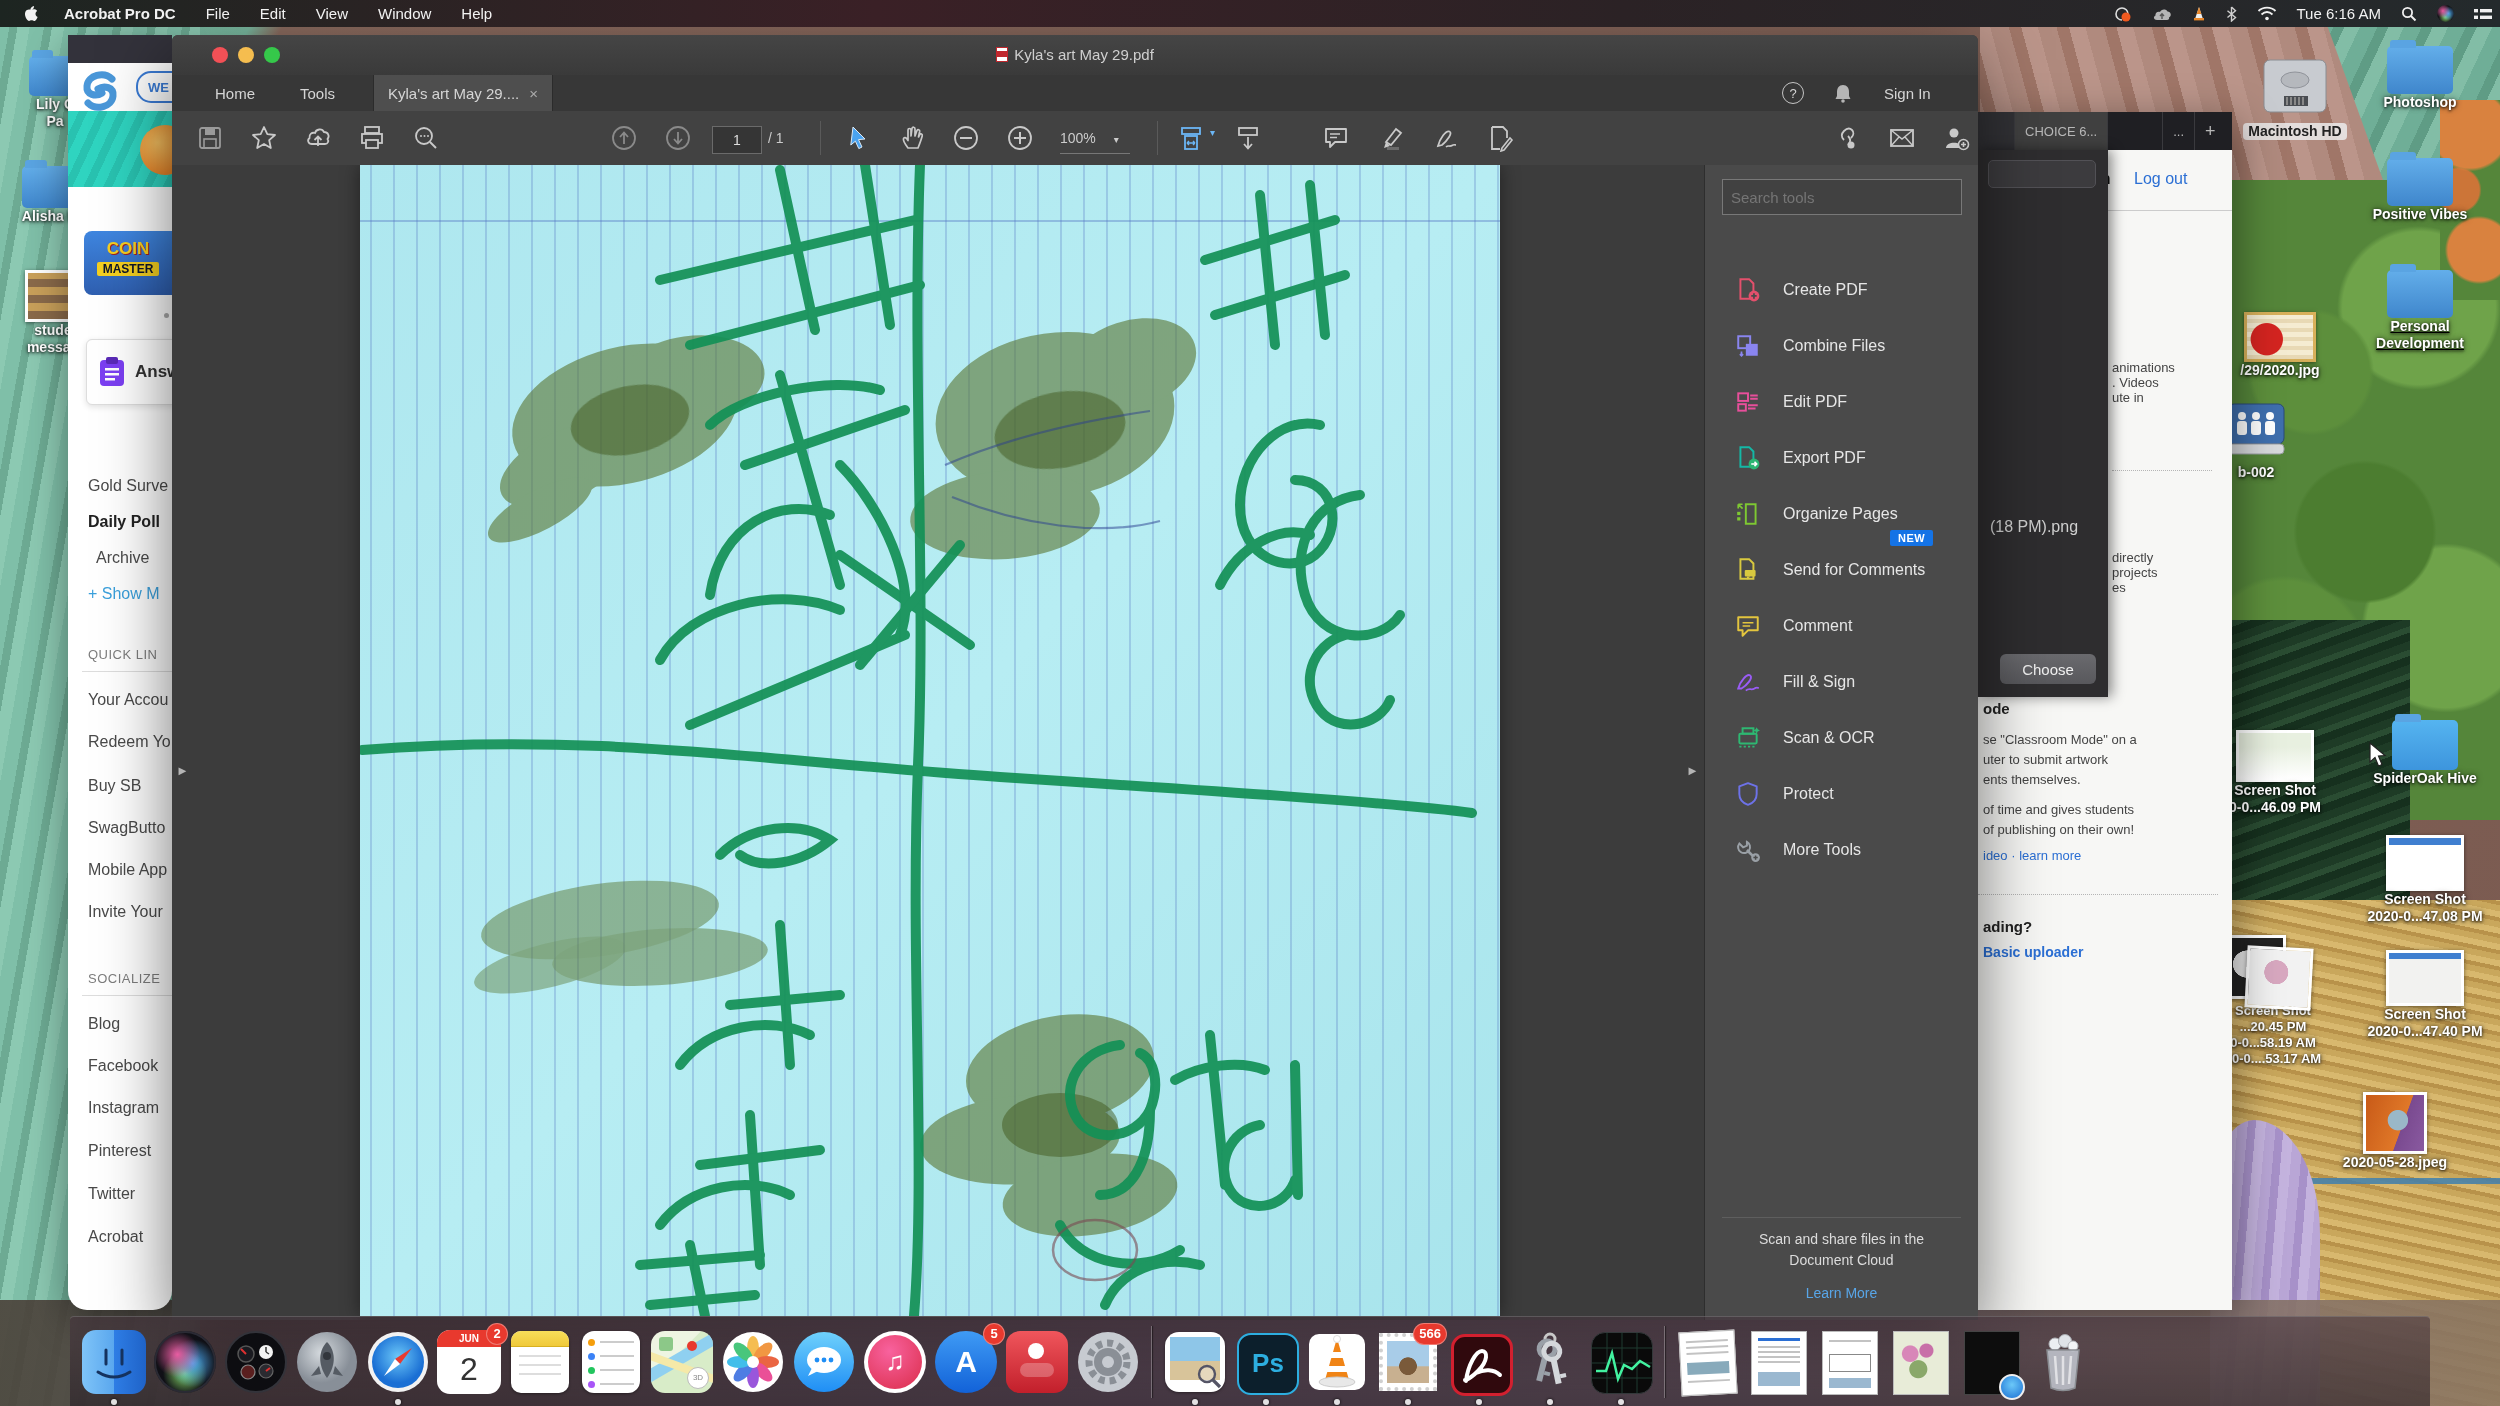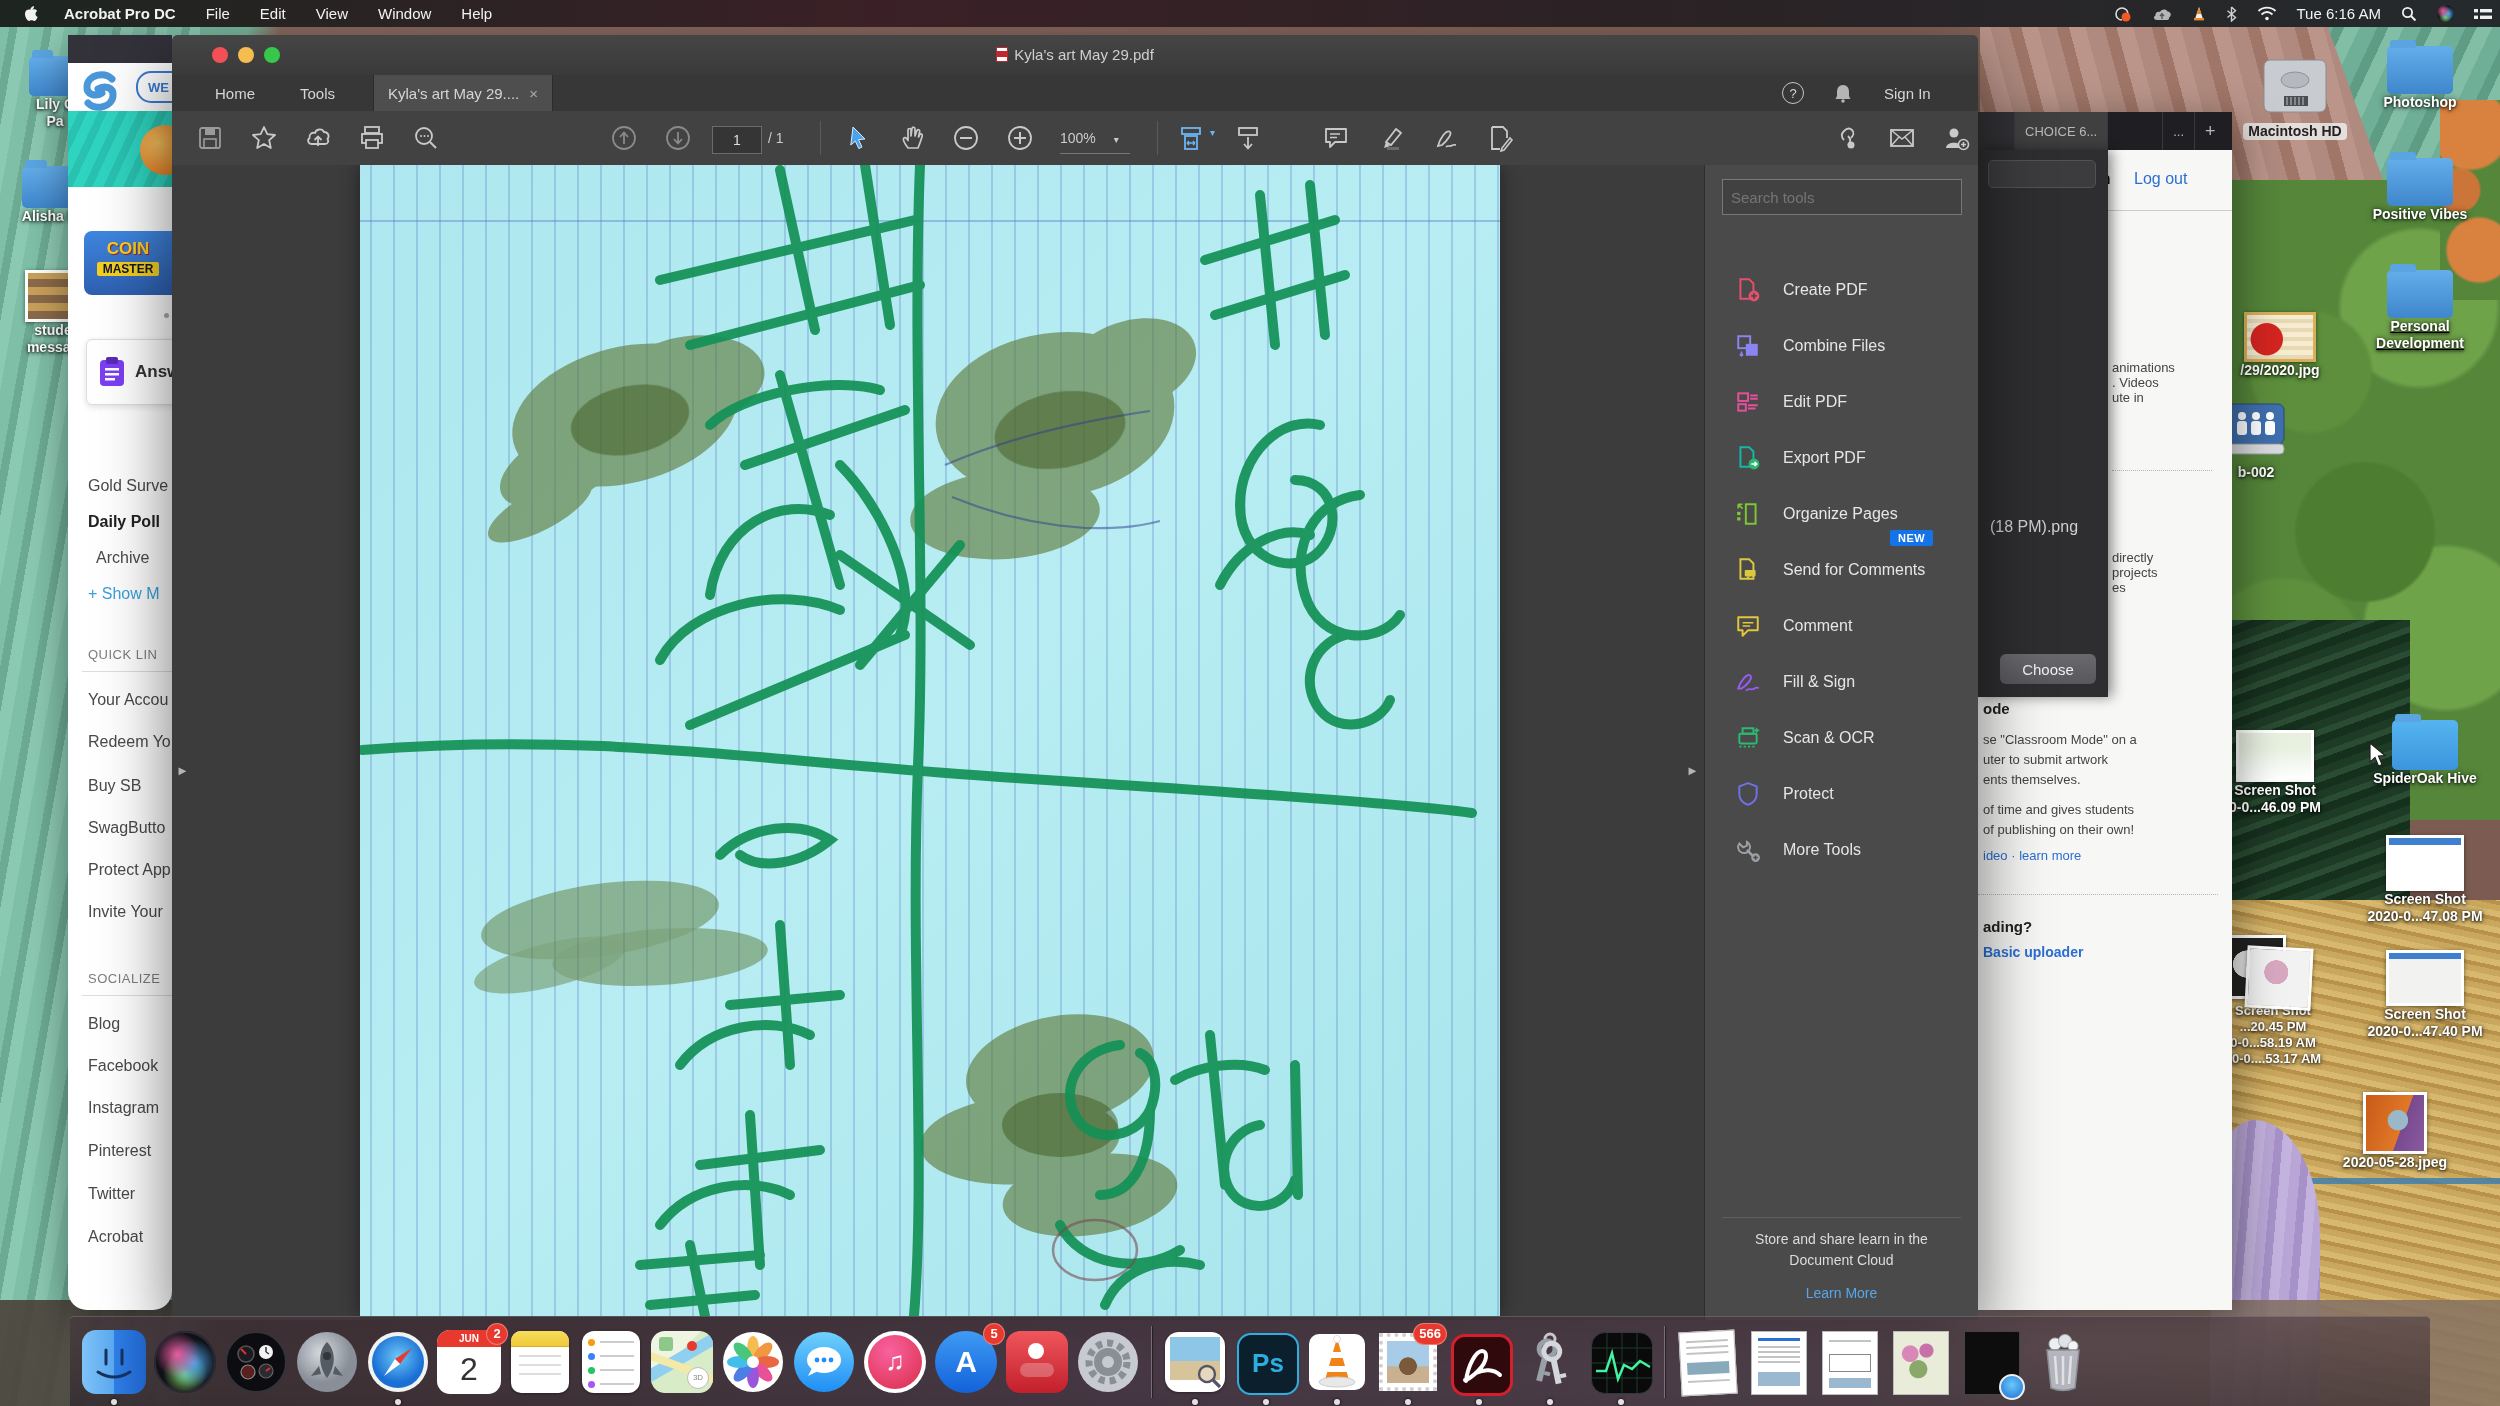--- a/index.html
+++ b/index.html
@@ -278,21 +278,21 @@
     <div class="sg-l" style="top:442px;">Gold Surve</div>
     <div class="sg-l" style="top:478px;font-weight:700;color:#222;">Daily Poll</div>
     <div class="sg-l" style="top:514px;left:28px;">Archive</div>
     <div class="sg-l blue" style="top:550px;color:#3aa0dc;">+ Show M</div>
     <div class="sg-l sg-hdr" style="top:612px;">QUICK LIN</div>
     <div class="sg-div" style="top:636px;"></div>
     <div class="sg-l" style="top:656px;">Your Accou</div>
     <div class="sg-l" style="top:698px;">Redeem Yo</div>
     <div class="sg-l" style="top:742px;">Buy SB</div>
     <div class="sg-l" style="top:784px;">SwagButto</div>
-    <div class="sg-l" style="top:826px;">Protect App</div>
+    <div class="sg-l" style="top:826px;">Mobile App</div>
     <div class="sg-l" style="top:868px;">Invite Your</div>
     <div class="sg-l sg-hdr" style="top:936px;">SOCIALIZE</div>
     <div class="sg-div" style="top:960px;"></div>
     <div class="sg-l" style="top:980px;">Blog</div>
     <div class="sg-l" style="top:1022px;">Facebook</div>
     <div class="sg-l" style="top:1064px;">Instagram</div>
     <div class="sg-l" style="top:1107px;">Pinterest</div>
     <div class="sg-l" style="top:1150px;">Twitter</div>
     <div class="sg-l" style="top:1193px;">Acrobat</div>
   </div>
@@ -644,21 +644,21 @@
         <svg width="26" height="26" viewBox="0 0 24 24" style="color:#9aa0a6">
           <path d="M4 6 A5.5 5.5 0 1 0 11 4.5 L11 8 L7.5 9.5 L4 6 Z" fill="none" stroke="currentColor" stroke-width="1.8"></path>
           <path d="M11 12 L18 19" stroke="currentColor" stroke-width="2.4"></path>
           <circle cx="19" cy="19" r="4" fill="currentColor"></circle>
           <path d="M19 17 V21 M17 19 H21" stroke="#4a4a4a" stroke-width="1.4"></path>
         </svg>
           <span>More Tools</span>
       </div>
       <div class="abs" style="left:17px;top:1052px;width:239px;border-top:1px solid #5e5e5e;"></div>
       <div class="tp-footer" style="top:1064px;">
-        <div>Store and share learn in the</div>
+        <div>Scan and share files in the</div>
         <div>Document Cloud</div>
       </div>
       <div class="tp-footer" style="top:1118px;color:#58a6e8;">Learn More</div>
     </div>
   </div>
 
   <div class="abs menubar">
     <span class="apple">
       <svg width="16" height="19" viewBox="0 0 17 19">
         <path d="M11.8 4.6c.6-.8 1.1-1.9 1-3.1-1 .1-2.2.7-2.9 1.6-.6.7-1.2 1.8-1 2.9 1.1.1 2.2-.6 2.9-1.4zM14.3 10c0-2.1 1.7-3.1 1.8-3.2-1-1.4-2.5-1.6-3-1.7-1.3-.1-2.5.8-3.1.8-.6 0-1.6-.8-2.7-.7-1.4 0-2.7.8-3.4 2-1.5 2.5-.4 6.2 1 8.2.7 1 1.5 2.1 2.6 2.1 1 0 1.4-.7 2.7-.7 1.3 0 1.6.7 2.7.7 1.1 0 1.8-1 2.5-2 .8-1.2 1.1-2.3 1.2-2.4-.1 0-2.3-.9-2.3-3.1z" fill="#f2f2f2"></path>

